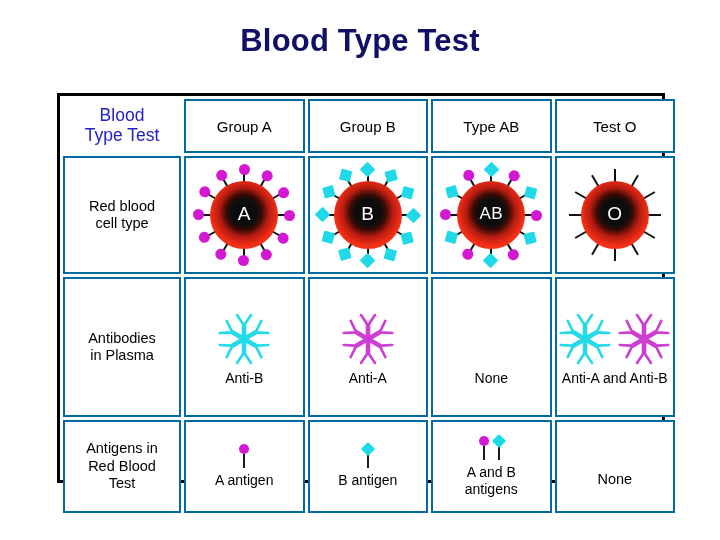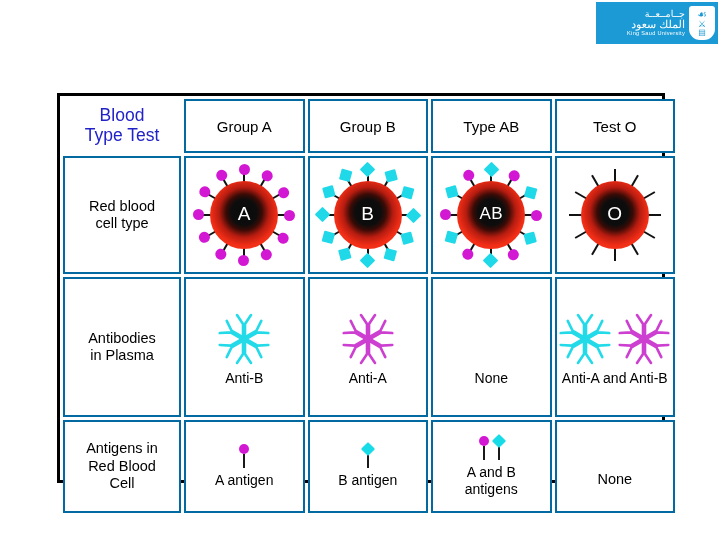--- a/index.html
+++ b/index.html
@@ -240,33 +240,22 @@
   }
   #footer .fdate   { position: absolute; left: 42px;  top: 3px; }
   #footer .fcenter { position: absolute; left: 310px; top: 3px; letter-spacing: .2px; }
   #footer .fpage   { position: absolute; left: 690px; top: 3px; }
 </style>
 </head>
 <body>
 
 <div id="slide">
 
-  <div id="logo">
-    <div id="logo-text">
-      <div class="ar1">جــامــعــة</div>
-      <div class="ar2">الملك سعود</div>
-      <div class="en">King Saud University</div>
-    </div>
-    <div id="logo-shield">
-      <span class="pal">☙</span>
-      <span class="sw">⚔</span>
-      <span class="bk">▤</span>
-    </div>
-  </div>
-
+
+  <div id="title">Blood Type Test</div>
 
   <div id="table-wrap">
     <table class="bt">
       <colgroup>
         <col class="c0">
           <col class="cx">
           <col class="cx">
           <col class="cx">
           <col class="cx">
       </colgroup>
@@ -657,21 +646,21 @@
                 </div>
               </div>
             <div class="ablabel">Anti-A and Anti-B</div>
           </td>
         </tr>
 
         <tr class="r3">
           <td class="rowlabel">
             <div>Antigens in</div>
             <div>Red Blood</div>
-            <div>Cell</div>
+            <div>Test</div>
           </td>
           <td>
             <div class="pinwrap">
                 <div class="pin">
                   <div class="stem"></div>
                   <div class="head circ"></div>
                 </div>
               </div>
             <div class="pinlabel">A antigen</div>
           </td>

